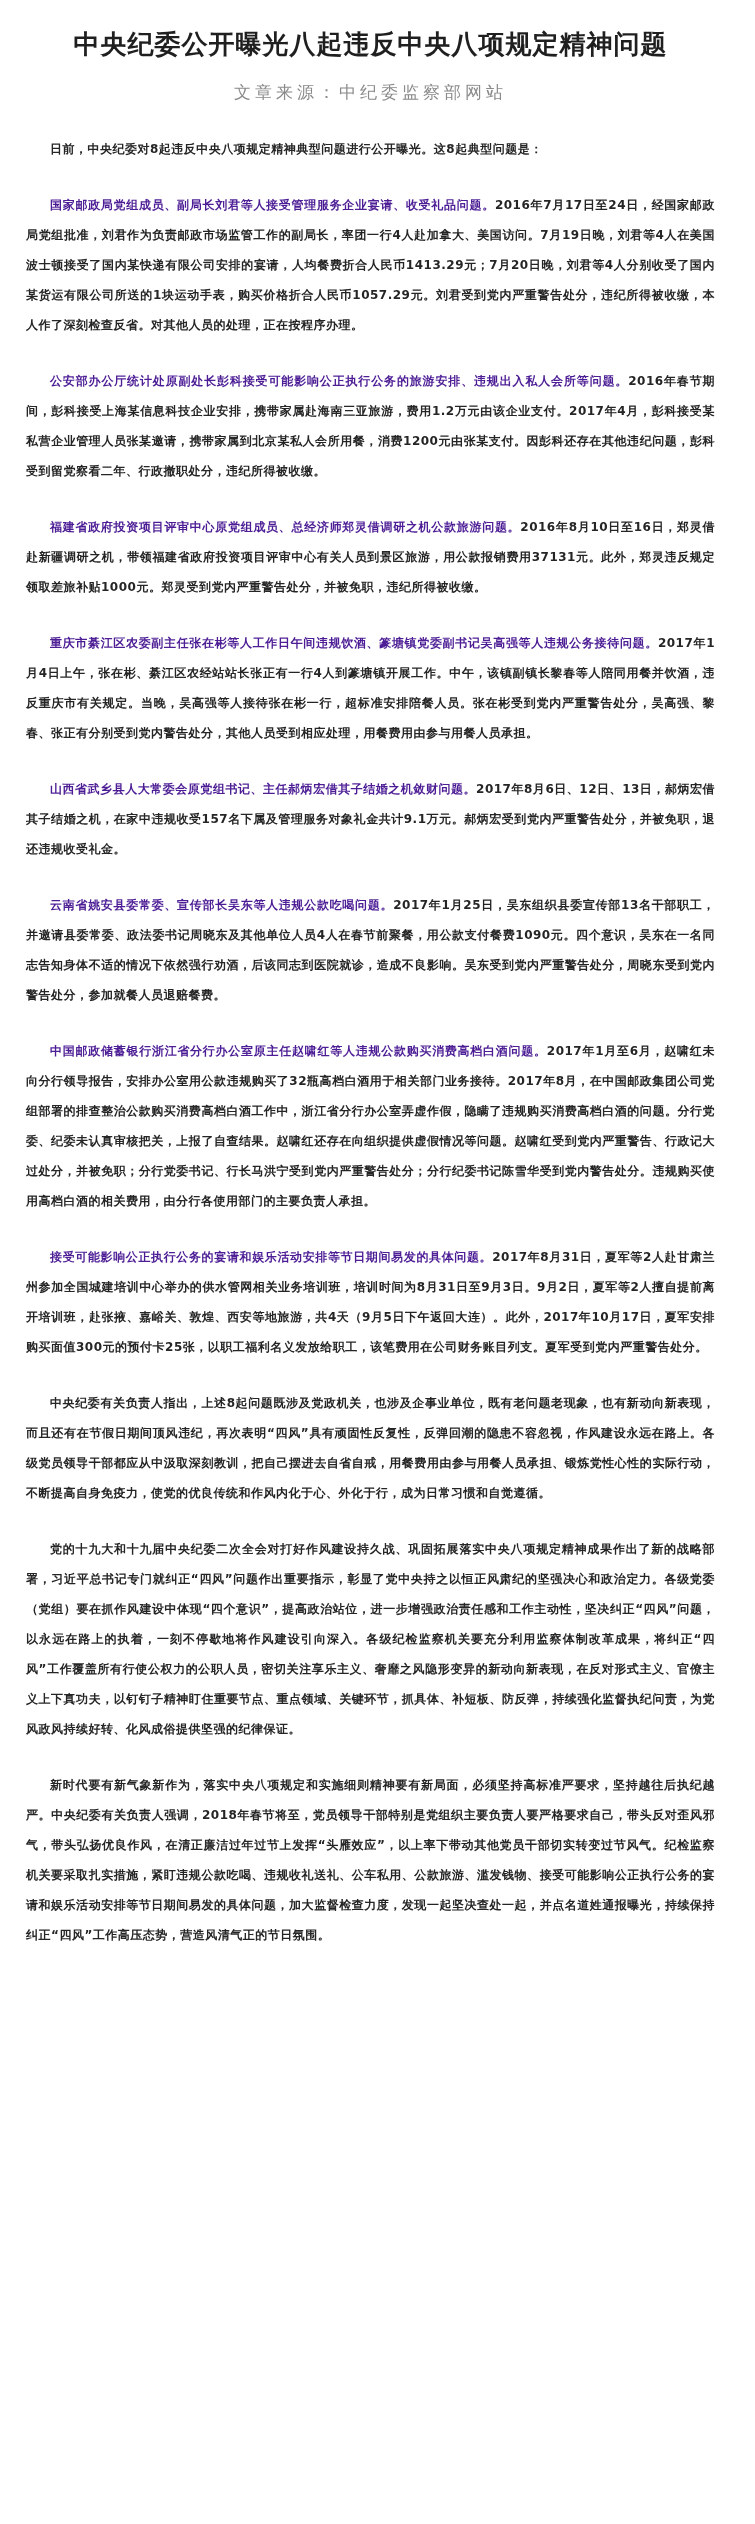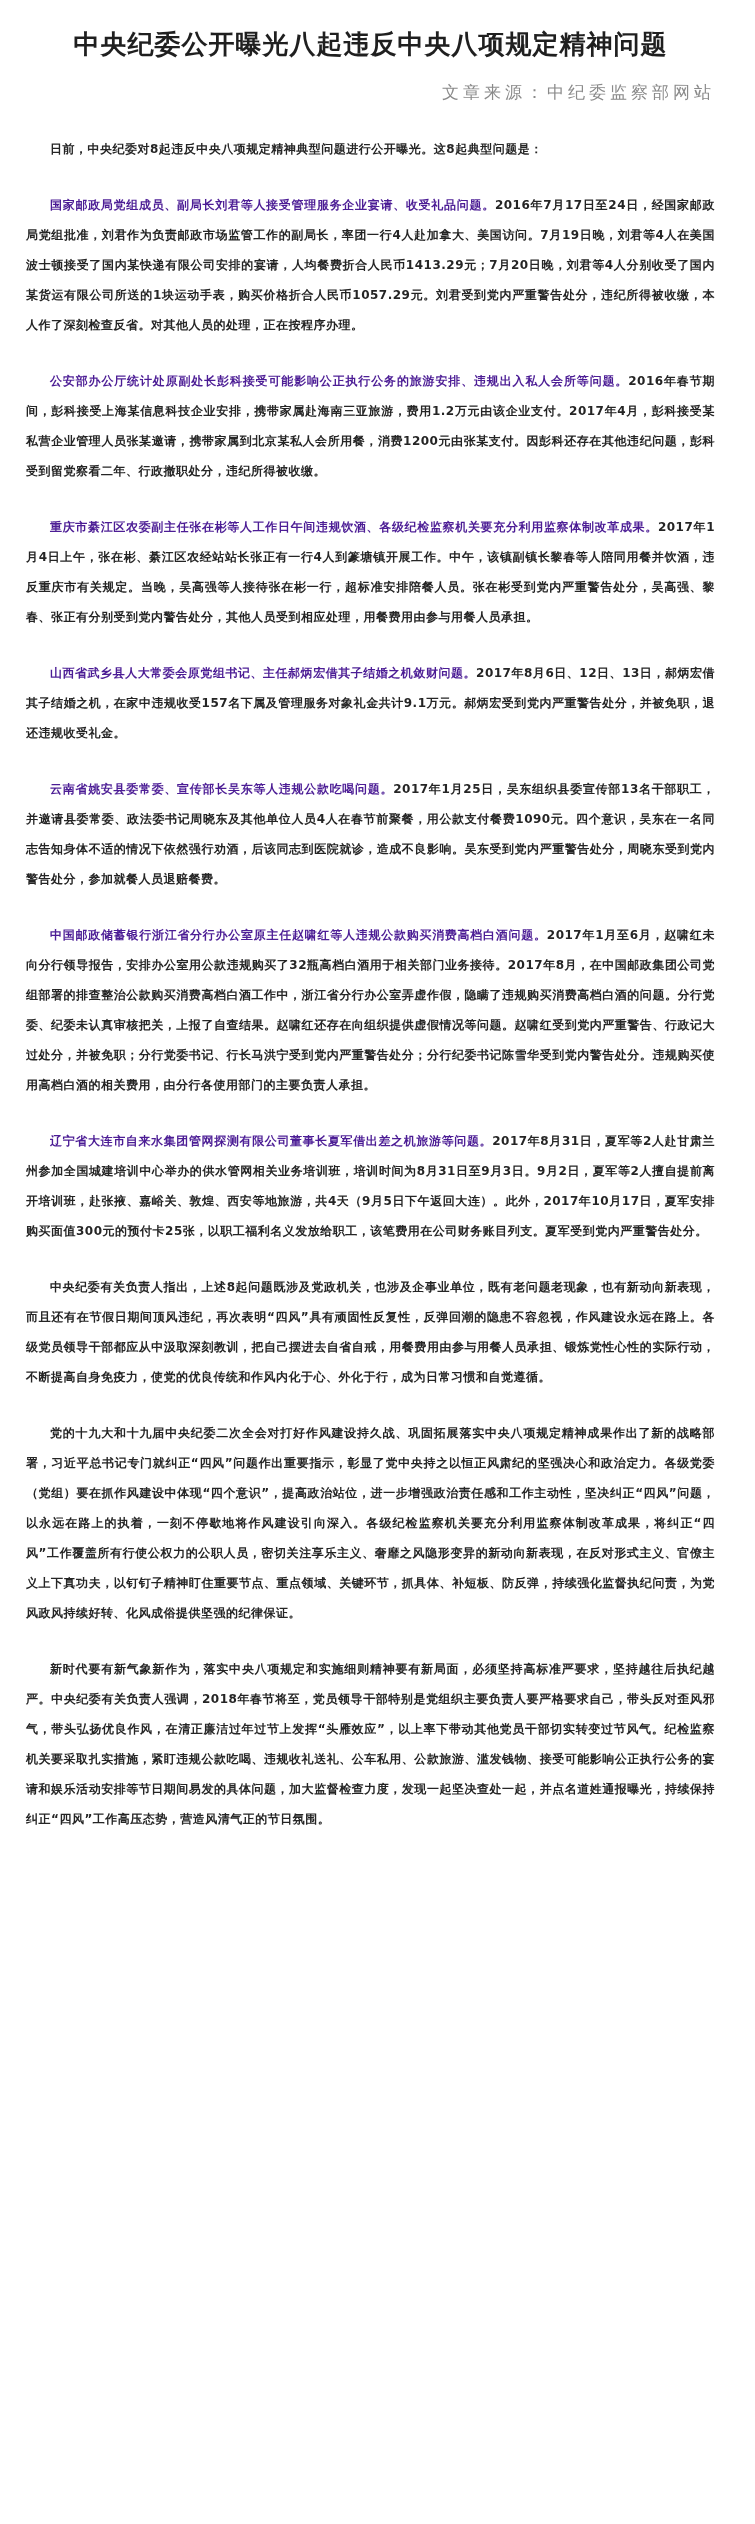--- a/index.html
+++ b/index.html
@@ -19,21 +19,21 @@
   h1.title {
     margin: 0 0 20px 0;
     text-align: center;
     font-size: 26px;
     line-height: 1.25;
     font-weight: 700;
     color: #1f1f1f;
     letter-spacing: 1px;
   }
   .source {
-    text-align: right;
+    text-align: center;
     font-family: "DejaVu Serif", "Liberation Serif", serif;
     font-size: 17px;
     color: #8a8a8a;
     letter-spacing: 4px;
     margin: 0 0 30px 0;
     font-weight: 400;
   }
   p.para {
     margin: 0 0 26px 0;
     font-size: 12px;
@@ -58,30 +58,31 @@
   <h1 class="title">中央纪委公开曝光八起违反中央八项规定精神问题</h1>
 
   <div class="source">文章来源：中纪委监察部网站</div>
 
   <p class="para">日前，中央纪委对8起违反中央八项规定精神典型问题进行公开曝光。这8起典型问题是：</p>
 
   <p class="para"><span class="lead">国家邮政局党组成员、副局长刘君等人接受管理服务企业宴请、收受礼品问题。</span><span>2016年7月17日至24日，经国家邮政局党组批准，刘君作为负责邮政市场监管工作的副局长，率团一行4人赴加拿大、美国访问。7月19日晚，刘君等4人在美国波士顿接受了国内某快递有限公司安排的宴请，人均餐费折合人民币1413.29元；7月20日晚，刘君等4人分别收受了国内某货运有限公司所送的1块运动手表，购买价格折合人民币1057.29元。刘君受到党内严重警告处分，违纪所得被收缴，本人作了深刻检查反省。对其他人员的处理，正在按程序办理。</span></p>
 
   <p class="para"><span class="lead">公安部办公厅统计处原副处长彭科接受可能影响公正执行公务的旅游安排、违规出入私人会所等问题。</span><span>2016年春节期间，彭科接受上海某信息科技企业安排，携带家属赴海南三亚旅游，费用1.2万元由该企业支付。2017年4月，彭科接受某私营企业管理人员张某邀请，携带家属到北京某私人会所用餐，消费1200元由张某支付。因彭科还存在其他违纪问题，彭科受到留党察看二年、行政撤职处分，违纪所得被收缴。</span></p>
 
+  <p class="para"><span class="lead">福建省政府投资项目评审中心原党组成员、总经济师郑灵借调研之机公款旅游问题。</span><span>2016年8月10日至16日，郑灵借赴新疆调研之机，带领福建省政府投资项目评审中心有关人员到景区旅游，用公款报销费用37131元。此外，郑灵违反规定领取差旅补贴1000元。郑灵受到党内严重警告处分，并被免职，违纪所得被收缴。</span></p>
 
-  <p class="para"><span class="lead">重庆市綦江区农委副主任张在彬等人工作日午间违规饮酒、各级纪检监察机关要充分利用监察体制改革成果。</span><span>2017年1月4日上午，张在彬、綦江区农经站站长张正有一行4人到篆塘镇开展工作。中午，该镇副镇长黎春等人陪同用餐并饮酒，违反重庆市有关规定。当晚，吴高强等人接待张在彬一行，超标准安排陪餐人员。张在彬受到党内严重警告处分，吴高强、黎春、张正有分别受到党内警告处分，其他人员受到相应处理，用餐费用由参与用餐人员承担。</span></p>
+  <p class="para"><span class="lead">重庆市綦江区农委副主任张在彬等人工作日午间违规饮酒、篆塘镇党委副书记吴高强等人违规公务接待问题。</span><span>2017年1月4日上午，张在彬、綦江区农经站站长张正有一行4人到篆塘镇开展工作。中午，该镇副镇长黎春等人陪同用餐并饮酒，违反重庆市有关规定。当晚，吴高强等人接待张在彬一行，超标准安排陪餐人员。张在彬受到党内严重警告处分，吴高强、黎春、张正有分别受到党内警告处分，其他人员受到相应处理，用餐费用由参与用餐人员承担。</span></p>
 
   <p class="para"><span class="lead">山西省武乡县人大常委会原党组书记、主任郝炳宏借其子结婚之机敛财问题。</span><span>2017年8月6日、12日、13日，郝炳宏借其子结婚之机，在家中违规收受157名下属及管理服务对象礼金共计9.1万元。郝炳宏受到党内严重警告处分，并被免职，退还违规收受礼金。</span></p>
 
   <p class="para"><span class="lead">云南省姚安县委常委、宣传部长吴东等人违规公款吃喝问题。</span><span>2017年1月25日，吴东组织县委宣传部13名干部职工，并邀请县委常委、政法委书记周晓东及其他单位人员4人在春节前聚餐，用公款支付餐费1090元。四个意识，吴东在一名同志告知身体不适的情况下依然强行劝酒，后该同志到医院就诊，造成不良影响。吴东受到党内严重警告处分，周晓东受到党内警告处分，参加就餐人员退赔餐费。</span></p>
 
   <p class="para"><span class="lead">中国邮政储蓄银行浙江省分行办公室原主任赵啸红等人违规公款购买消费高档白酒问题。</span><span>2017年1月至6月，赵啸红未向分行领导报告，安排办公室用公款违规购买了32瓶高档白酒用于相关部门业务接待。2017年8月，在中国邮政集团公司党组部署的排查整治公款购买消费高档白酒工作中，浙江省分行办公室弄虚作假，隐瞒了违规购买消费高档白酒的问题。分行党委、纪委未认真审核把关，上报了自查结果。赵啸红还存在向组织提供虚假情况等问题。赵啸红受到党内严重警告、行政记大过处分，并被免职；分行党委书记、行长马洪宁受到党内严重警告处分；分行纪委书记陈雪华受到党内警告处分。违规购买使用高档白酒的相关费用，由分行各使用部门的主要负责人承担。</span></p>
 
-  <p class="para"><span class="lead">辽宁省大连市自来水集团管网探测有限公司董事长夏军借出差之机旅游等问题。</span><span>2017年8月31日，夏军等2人赴甘肃兰州参加全国城建培训中心举办的供水管网相关业务培训班，培训时间为8月31日至9月3日。9月2日，夏军等2人擅自提前离开培训班，赴张掖、嘉峪关、敦煌、西安等地旅游，共4天（9月5日下午返回大连）。此外，2017年10月17日，夏军安排购买面值300元的预付卡25张，以职工福利名义发放给职工，该笔费用在公司财务账目列支。夏军受到党内严重警告处分。</span></p>
+  <p class="para"><span class="lead">接受可能影响公正执行公务的宴请和娱乐活动安排等节日期间易发的具体问题。</span><span>2017年8月31日，夏军等2人赴甘肃兰州参加全国城建培训中心举办的供水管网相关业务培训班，培训时间为8月31日至9月3日。9月2日，夏军等2人擅自提前离开培训班，赴张掖、嘉峪关、敦煌、西安等地旅游，共4天（9月5日下午返回大连）。此外，2017年10月17日，夏军安排购买面值300元的预付卡25张，以职工福利名义发放给职工，该笔费用在公司财务账目列支。夏军受到党内严重警告处分。</span></p>
 
   <p class="para">中央纪委有关负责人指出，上述8起问题既涉及党政机关，也涉及企事业单位，既有老问题老现象，也有新动向新表现，而且还有在节假日期间顶风违纪，再次表明“四风”具有顽固性反复性，反弹回潮的隐患不容忽视，作风建设永远在路上。各级党员领导干部都应从中汲取深刻教训，把自己摆进去自省自戒，用餐费用由参与用餐人员承担、锻炼党性心性的实际行动，不断提高自身免疫力，使党的优良传统和作风内化于心、外化于行，成为日常习惯和自觉遵循。</p>
 
   <p class="para">党的十九大和十九届中央纪委二次全会对打好作风建设持久战、巩固拓展落实中央八项规定精神成果作出了新的战略部署，习近平总书记专门就纠正“四风”问题作出重要指示，彰显了党中央持之以恒正风肃纪的坚强决心和政治定力。各级党委（党组）要在抓作风建设中体现“四个意识”，提高政治站位，进一步增强政治责任感和工作主动性，坚决纠正“四风”问题，以永远在路上的执着，一刻不停歇地将作风建设引向深入。各级纪检监察机关要充分利用监察体制改革成果，将纠正“四风”工作覆盖所有行使公权力的公职人员，密切关注享乐主义、奢靡之风隐形变异的新动向新表现，在反对形式主义、官僚主义上下真功夫，以钉钉子精神盯住重要节点、重点领域、关键环节，抓具体、补短板、防反弹，持续强化监督执纪问责，为党风政风持续好转、化风成俗提供坚强的纪律保证。</p>
 
   <p class="para">新时代要有新气象新作为，落实中央八项规定和实施细则精神要有新局面，必须坚持高标准严要求，坚持越往后执纪越严。中央纪委有关负责人强调，2018年春节将至，党员领导干部特别是党组织主要负责人要严格要求自己，带头反对歪风邪气，带头弘扬优良作风，在清正廉洁过年过节上发挥“头雁效应”，以上率下带动其他党员干部切实转变过节风气。纪检监察机关要采取扎实措施，紧盯违规公款吃喝、违规收礼送礼、公车私用、公款旅游、滥发钱物、接受可能影响公正执行公务的宴请和娱乐活动安排等节日期间易发的具体问题，加大监督检查力度，发现一起坚决查处一起，并点名道姓通报曝光，持续保持纠正“四风”工作高压态势，营造风清气正的节日氛围。</p>
 
 </div>
 
 </body></html>

